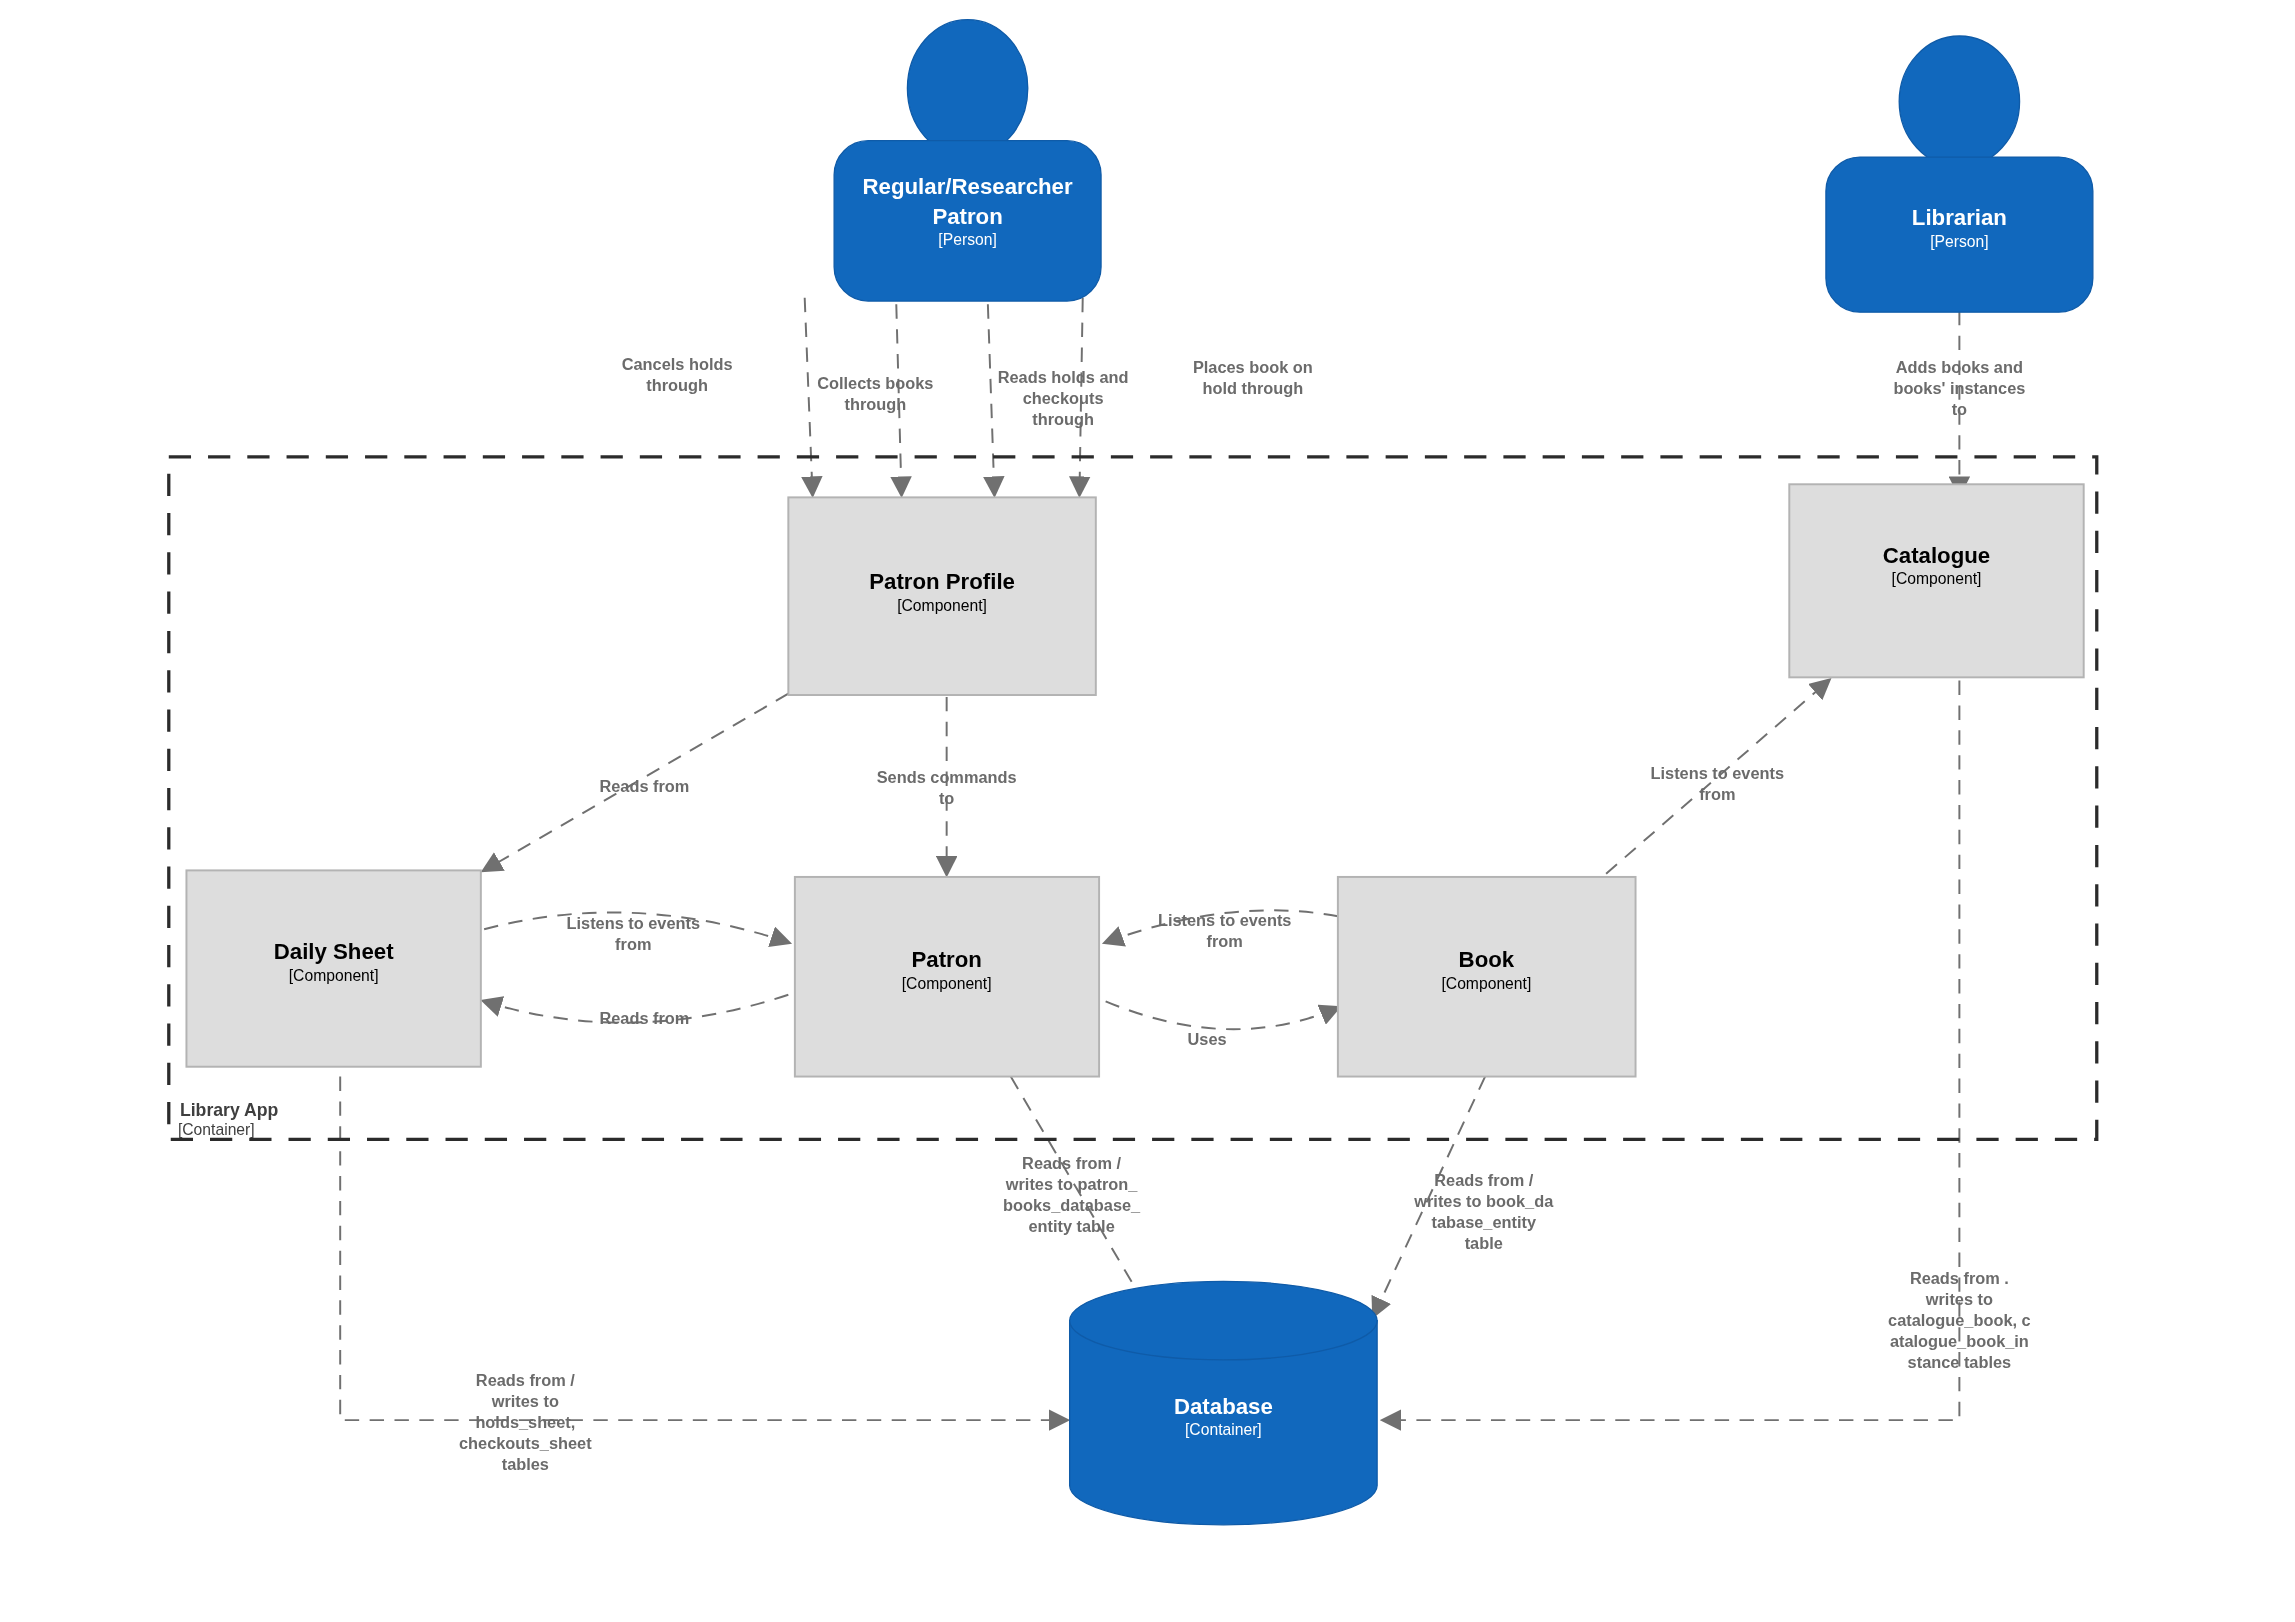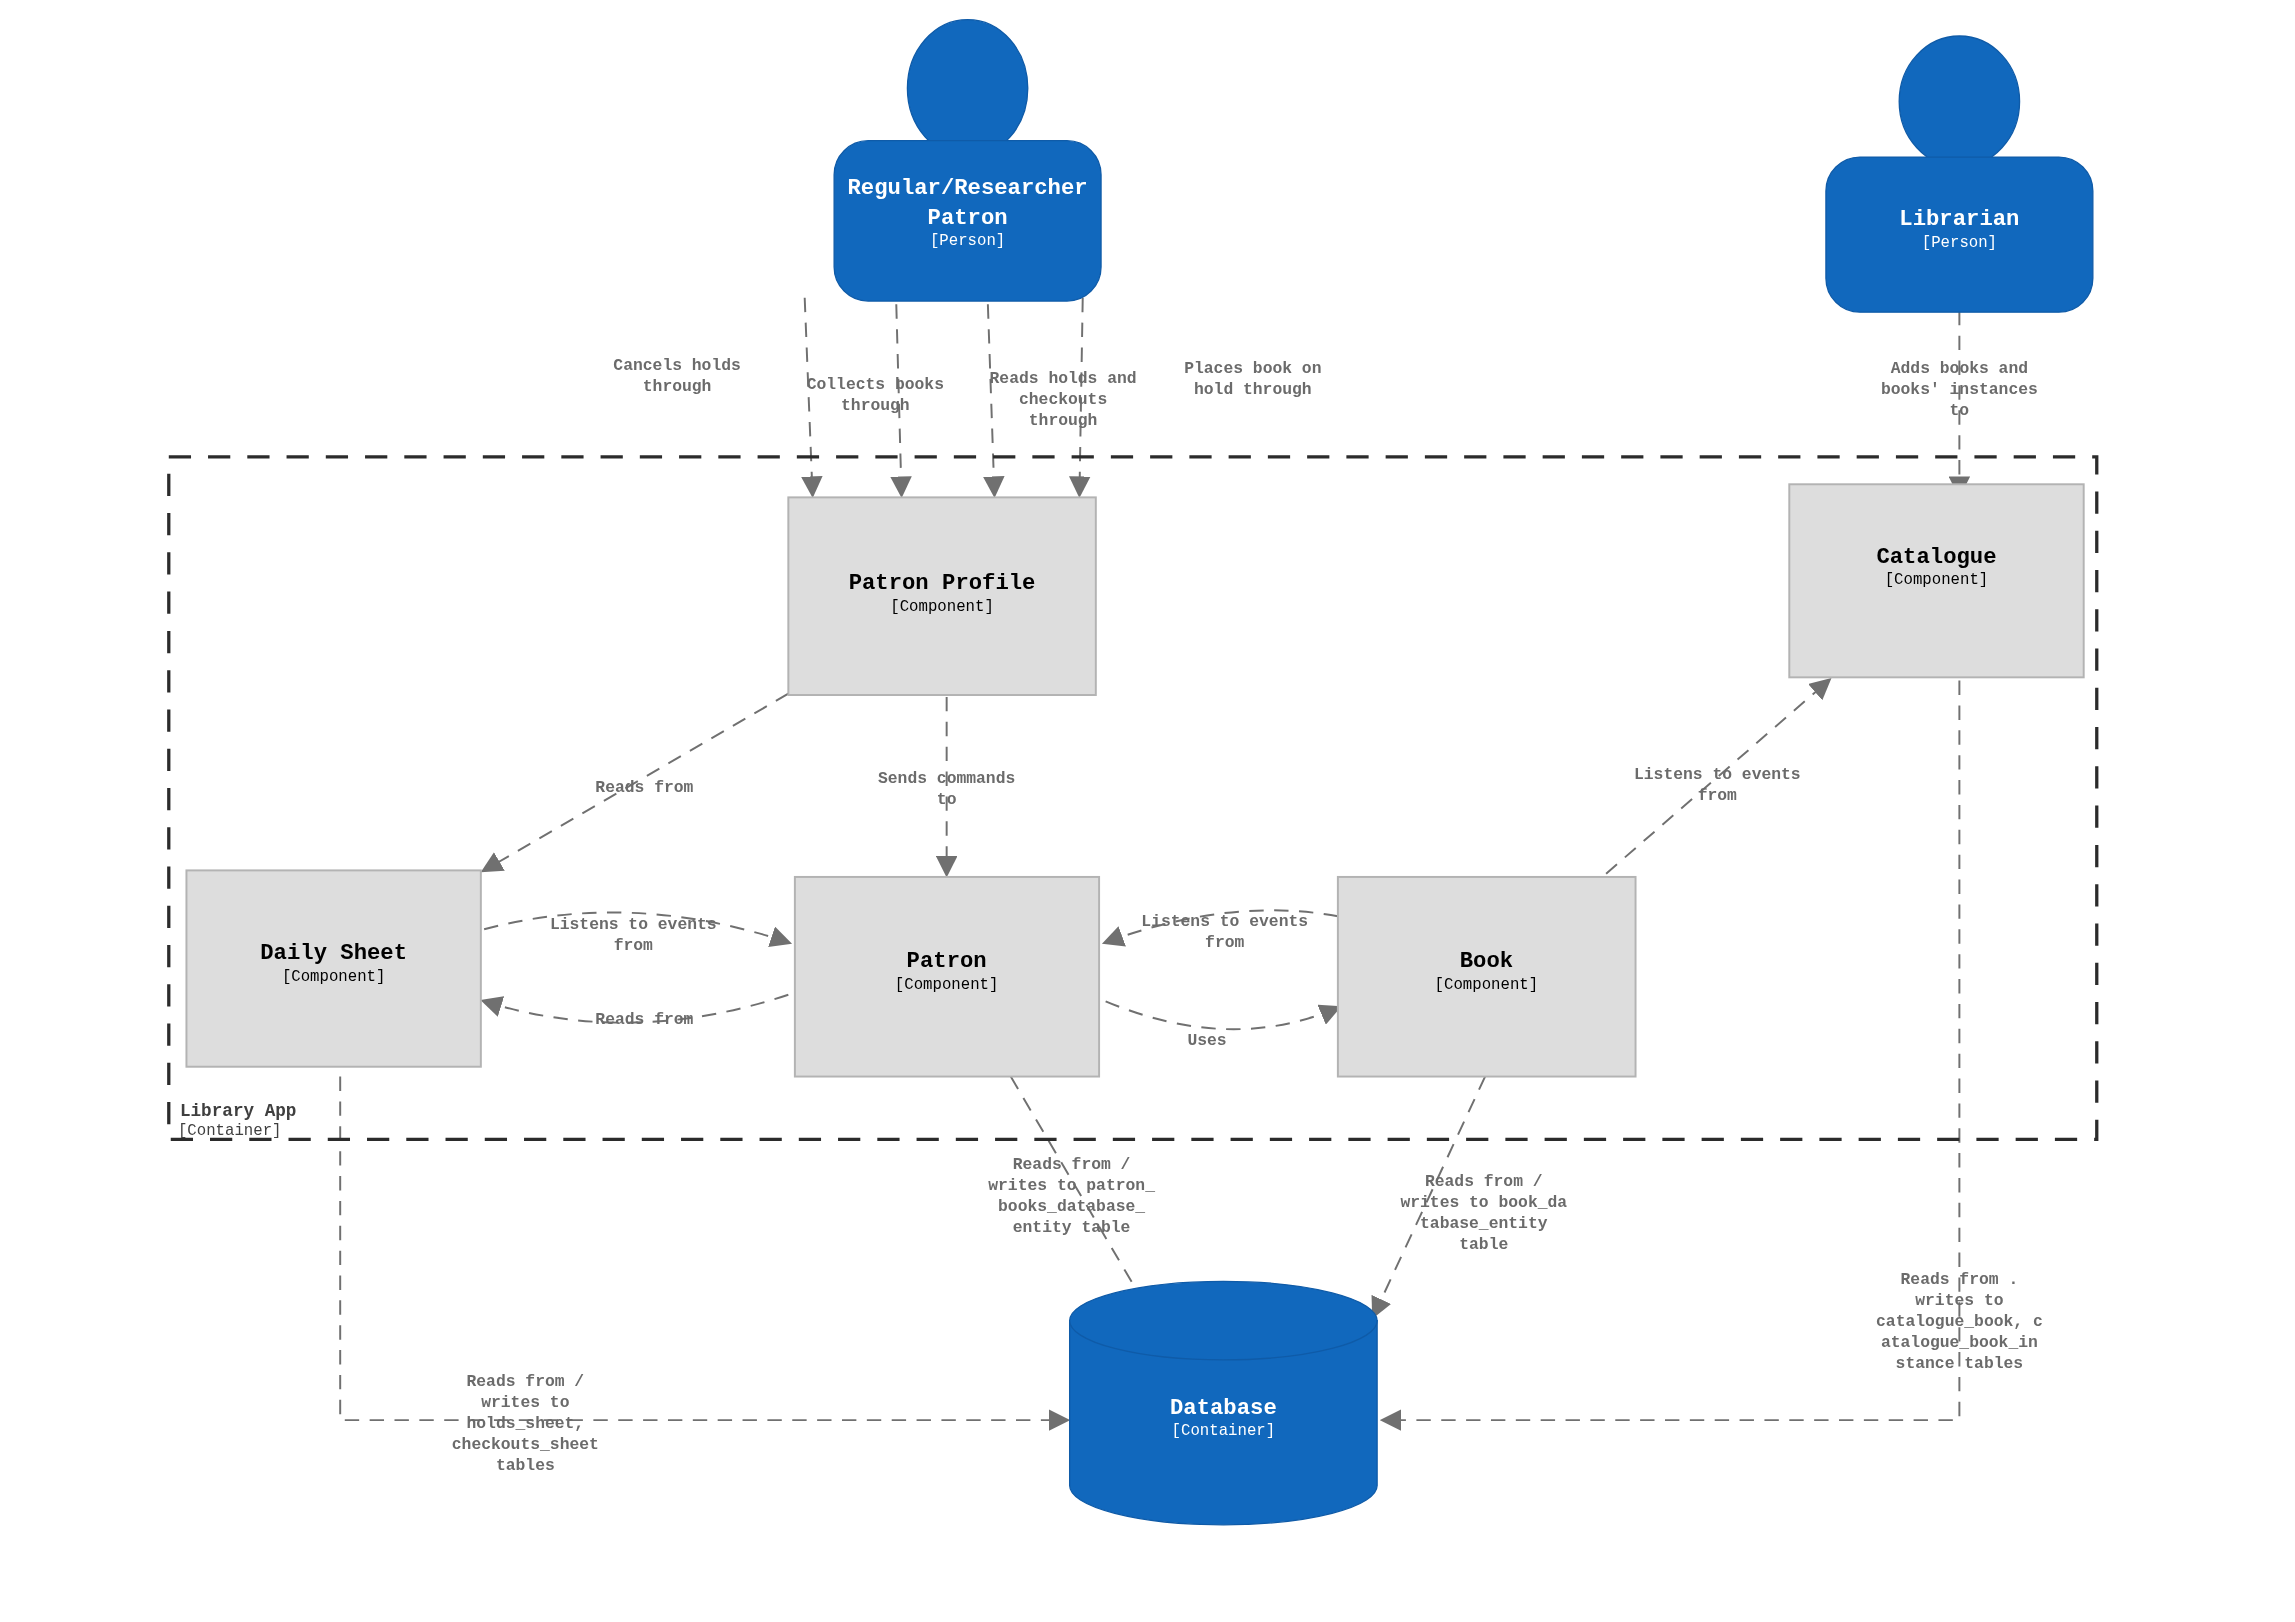--- a/index.html
+++ b/index.html
@@ -11,21 +11,20 @@
     width: 2295px;
     height: 1623px;
     font-family: "Liberation Sans", sans-serif;
     overflow: hidden;
   }
   #diagram-root {
     position: relative;
     width: 2295px;
     height: 1623px;
     background: #ffffff;
-    font-family: Liberation Mono, monospace;
   }
   svg.layer {
     position: absolute;
     top: 0;
     left: 0;
     width: 2295px;
     height: 1623px;
   }
   .person-title {
     fill: #ffffff;

